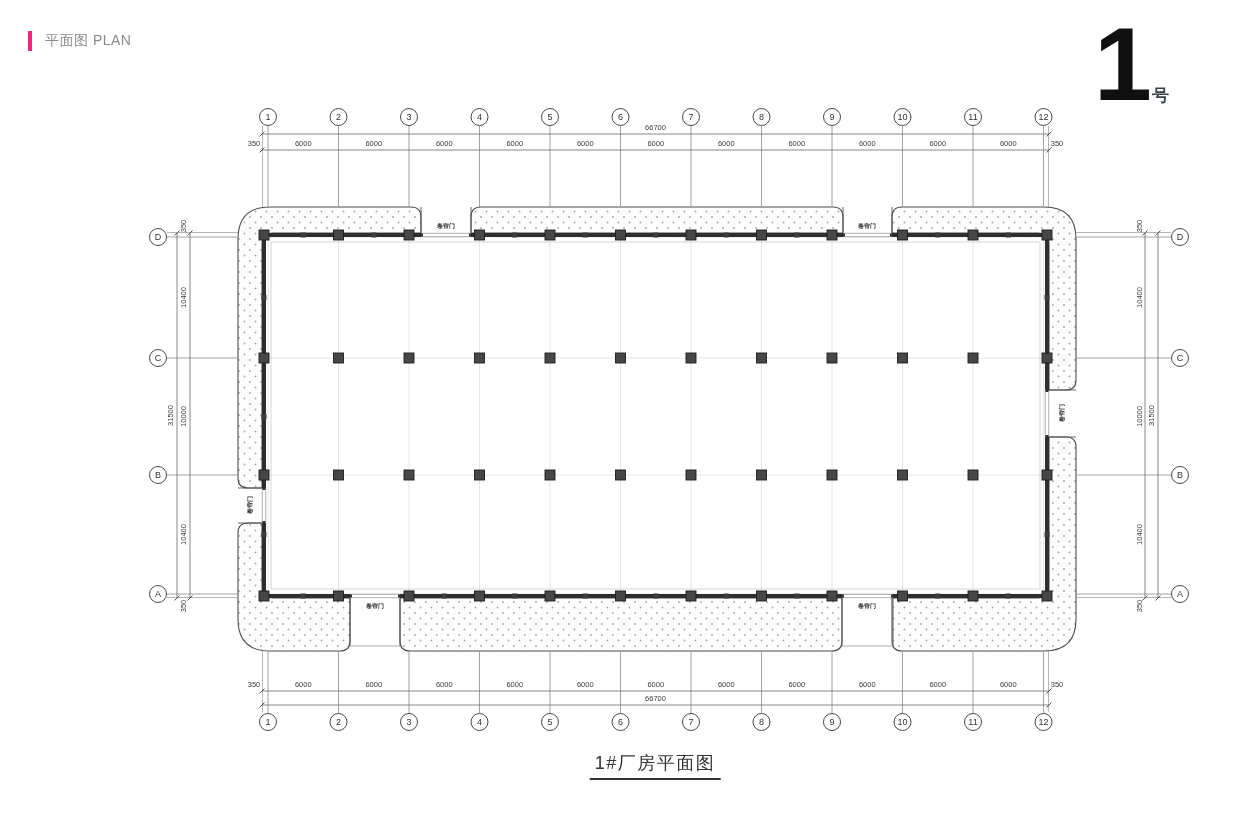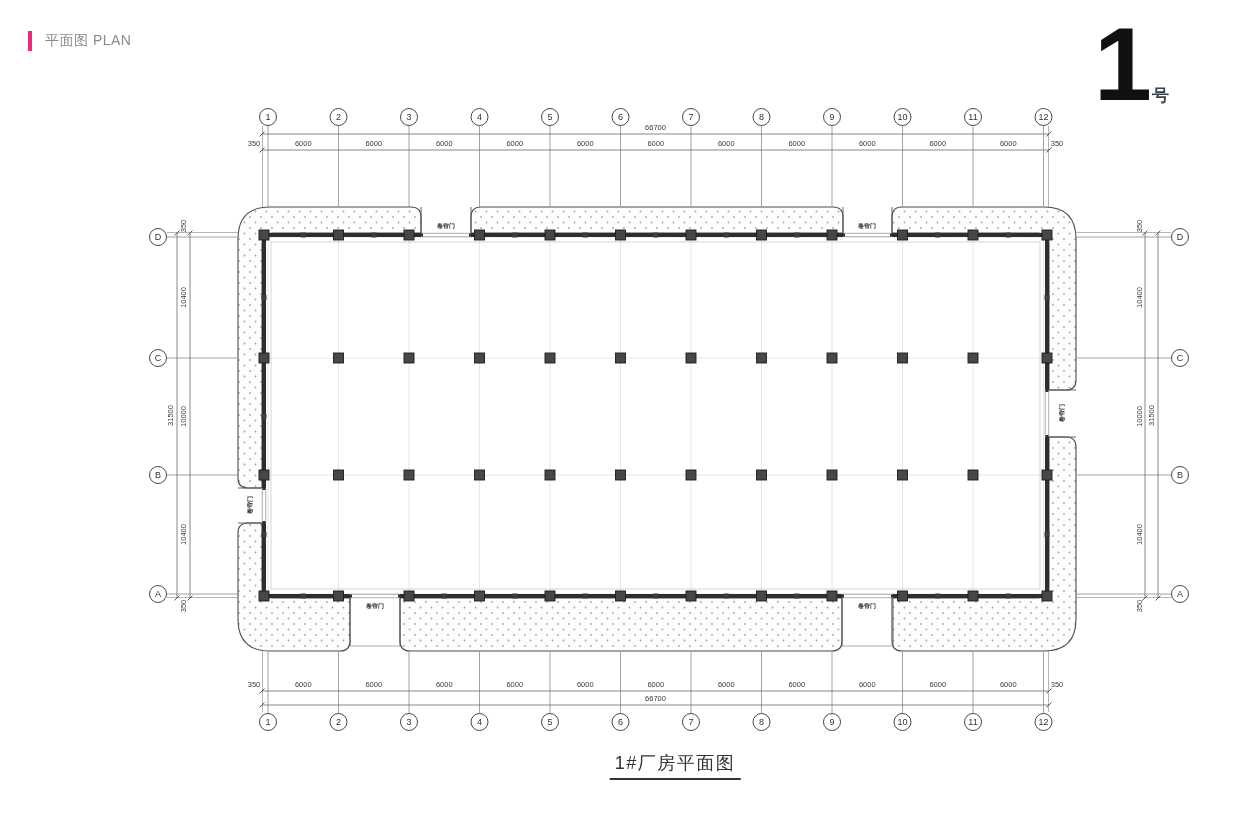--- a/index.html
+++ b/index.html
@@ -9,21 +9,21 @@
   .hdr-bar{width:4px;height:20px;margin-right:13px;}
   .hdr-title{font-size:14px;color:#8b8b8b;letter-spacing:.5px;}
   .badge{position:absolute;left:1094px;top:12px;width:140px;height:110px;}
   .badge-num{position:absolute;left:0;top:0;font-size:104px;line-height:1;
              font-weight:800;color:#101010;letter-spacing:-2px;}
   .badge-suffix{position:absolute;left:58px;top:72px;font-size:17px;
                 font-weight:700;color:#3a4148;}
   #plan-svg{position:absolute;left:0;top:0;}
   .dtitle{position:absolute;left:50%;top:751px;transform:translateX(26px) translateX(-50%);
           font-size:18px;color:#333;letter-spacing:1.5px;
-          border-bottom:2px solid #333;padding:0 5px 3px 5px;margin-left:20px;}
+          border-bottom:2px solid #333;padding:0 5px 3px 5px;}
 </style>
 </head>
 <body>
 
 <div class="hdr">
   <div class="hdr-bar" style="background: rgb(238, 42, 128);"></div>
   <div class="hdr-title">平面图 PLAN</div>
 </div>
 
 <div class="badge">

